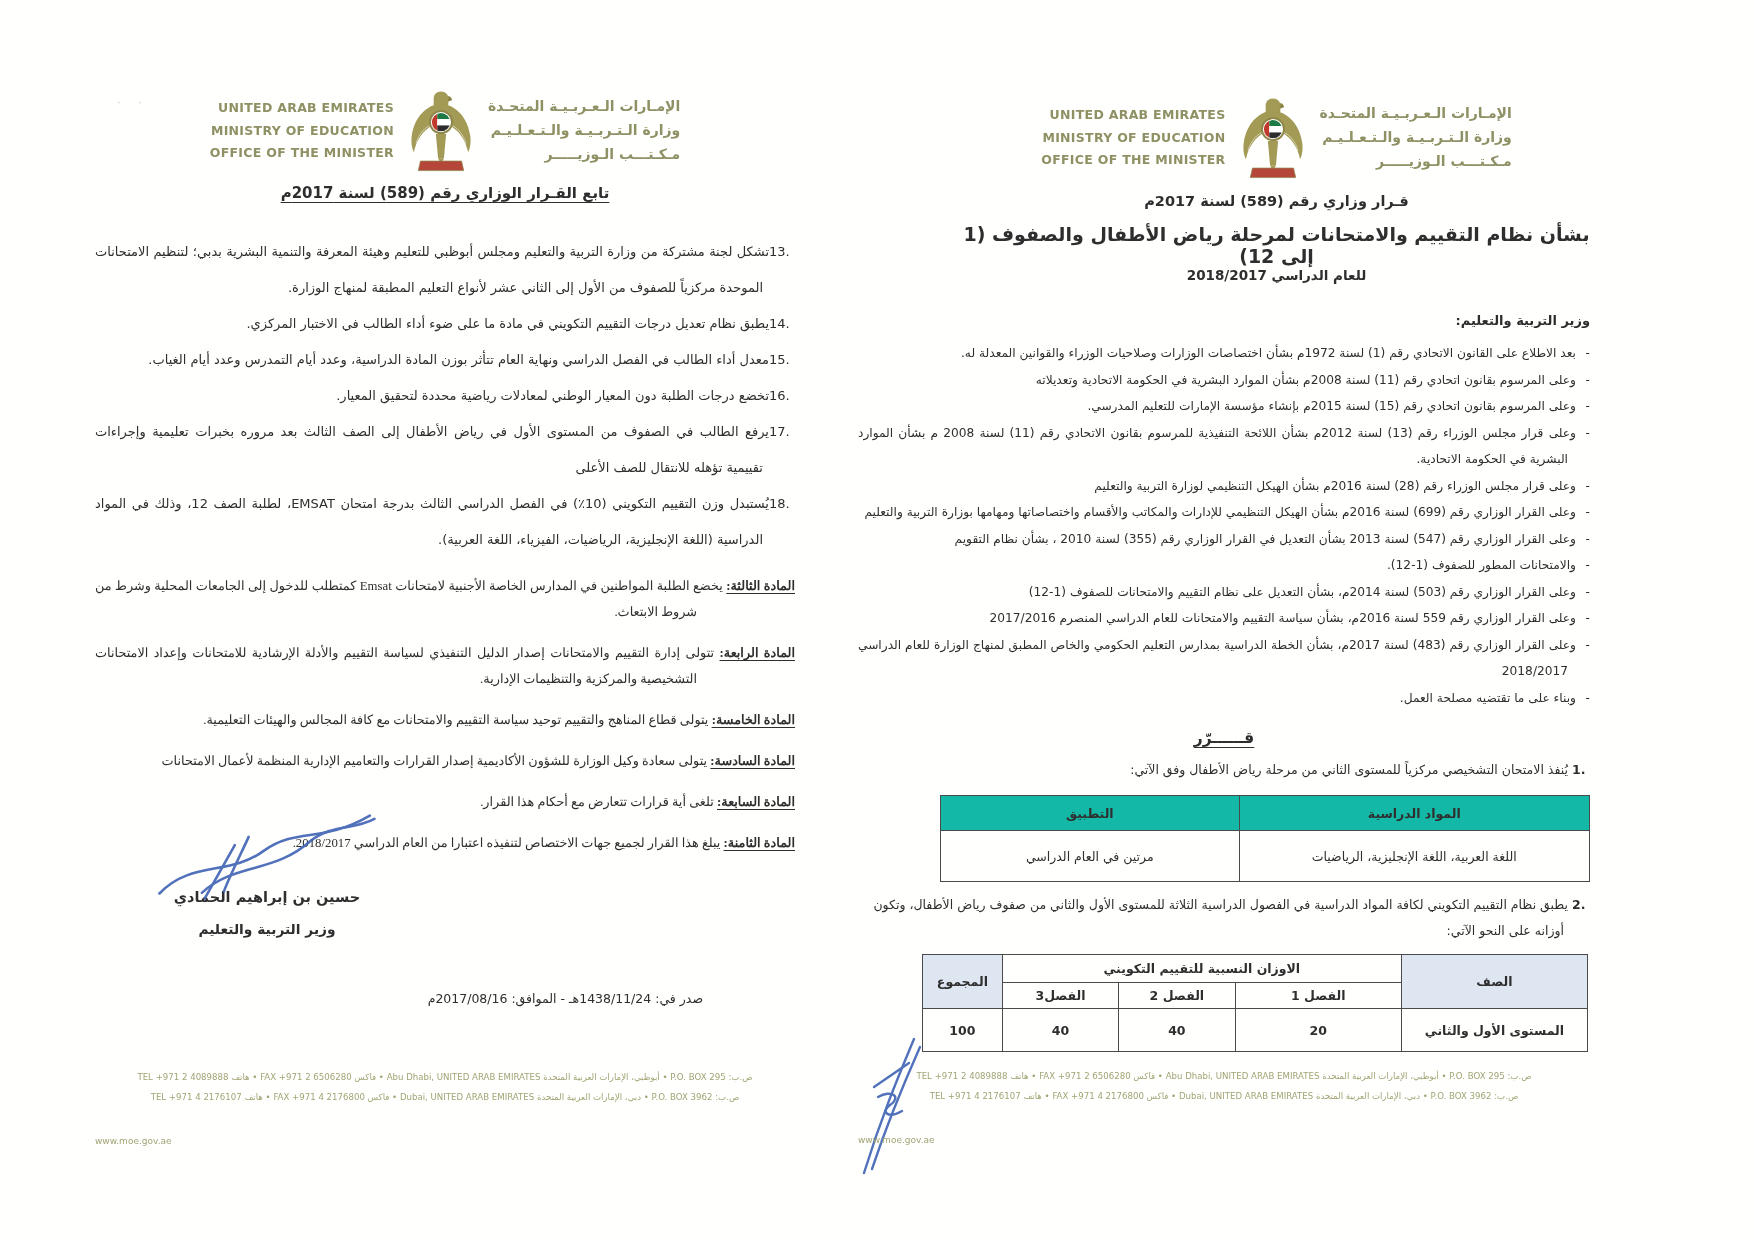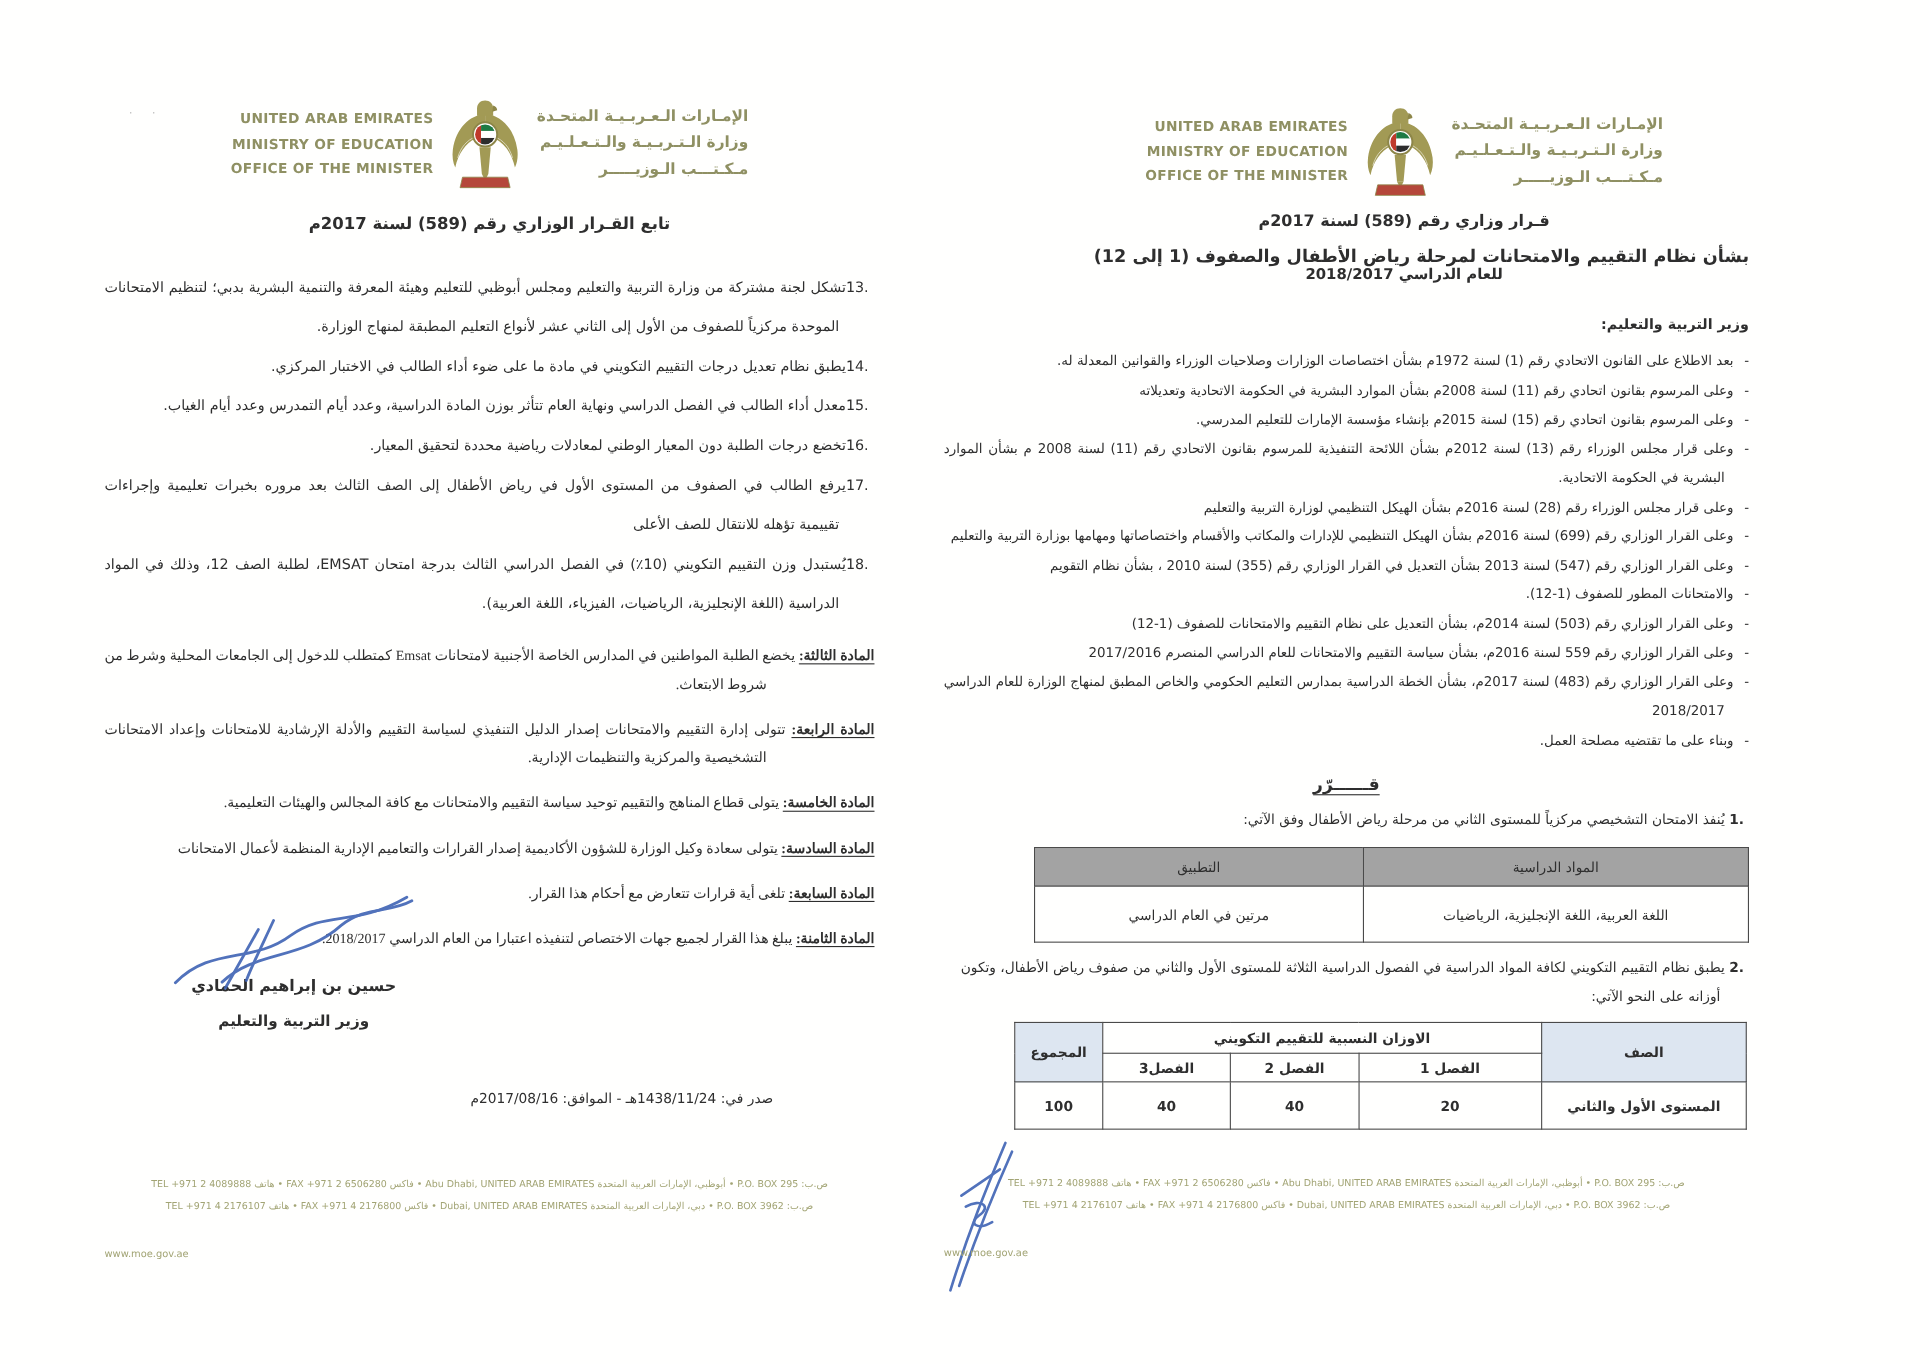--- a/index.html
+++ b/index.html
@@ -8,22 +8,22 @@
   .page{position:absolute;}
   .page-left{left:95px;top:88px;width:700px;height:1088px;}
   .page-right{left:858px;top:95px;width:732px;height:1080px;}
 
   
   .hdr{display:flex;justify-content:center;align-items:center;gap:14px;}
   .hdr-en{text-align:right;color:#8f9063;font-weight:bold;font-size:12.5px;line-height:1.8;letter-spacing:.3px;}
   .hdr-ar{text-align:right;color:#8f9063;font-weight:bold;font-size:14px;line-height:1.7;direction:rtl;}
   .emblem-svg{width:66px;height:86px;flex:none;}
 
-  .doc-title{direction:rtl;text-align:center;font-weight:bold;font-size:15px;margin-top:20px;
-             text-underline-offset:4px;}
+  .doc-title{direction:rtl;text-align:center;font-weight:bold;font-size:15px;margin-top:10px;
+             text-decoration:underline;text-underline-offset:4px;}
 
   
   .l-body{direction:rtl;margin-top:32px;font-size:13px;text-align:justify;}
   .l-item{line-height:36px;padding-right:32px;text-indent:-32px;}
   .num{display:inline-block;direction:ltr;text-indent:0;min-width:26px;}
   .l-article{line-height:26px;margin-top:15px;padding-right:98px;text-indent:-98px;font-size:12.8px;font-family:Liberation Serif, serif;}
   .art-label{font-weight:bold;text-decoration:underline;text-underline-offset:3px;}
 
   .sig-block{position:absolute;top:733px;left:52px;width:240px;text-align:center;direction:rtl;}
   .sig-scribble{transform:rotate(-9deg);}
@@ -32,37 +32,37 @@
   .date-line{position:absolute;top:903px;left:0;right:0;direction:rtl;text-align:right;
              padding-right:92px;font-size:12.5px;}
 
   .footer{position:absolute;left:-60px;right:-60px;bottom:68px;text-align:center;color:#a2a474;
           font-size:8.6px;line-height:2.3;direction:rtl;}
   .website{position:absolute;left:0;right:0;bottom:30px;text-align:left;color:#a2a474;font-size:9px;}
 
   
   .r-shift{margin-left:105px;}
   .r-title1{direction:rtl;text-align:center;font-weight:bold;font-size:14.5px;margin-top:12px;}
-  .r-title2{direction:rtl;text-align:right;font-weight:bold;font-size:16px;margin-top:14px;}
+  .r-title2{direction:rtl;text-align:center;font-weight:bold;font-size:19px;margin-top:14px;}
   .r-title3{direction:rtl;text-align:center;font-weight:bold;font-size:13.5px;margin-top:0;
             text-underline-offset:4px;}
   .salutation{direction:rtl;font-weight:bold;font-size:13px;margin-top:30px;}
   .preamble{direction:rtl;margin-top:12px;font-size:12.2px;text-align:justify;}
   .p-item{line-height:26.5px;padding-right:22px;text-indent:-22px;}
   .marker{display:inline-block;min-width:14px;text-indent:0;}
   .decision{direction:rtl;text-align:center;font-weight:bold;font-size:15.5px;margin-top:18px;
             text-decoration:underline;text-underline-offset:4px;}
   .r-art{direction:rtl;margin-top:18px;font-size:12.8px;}
   .clause{direction:rtl;margin-top:10px;font-size:12.5px;line-height:26px;padding-right:26px;text-indent:-26px;}
   .clause .cnum{font-weight:bold;display:inline-block;direction:ltr;text-indent:0;min-width:18px;}
 
   table{border-collapse:collapse;direction:rtl;}
   th,td{border:1px solid #4a4a4a;text-align:center;font-size:12.5px;padding:0 6px;}
   .t1{width:650px;margin:12px 0 4px auto;}
-  .t1 th{background:#a3a3a3;font-weight:normal;height:34px;}
+  .t1 th{background:#14b8a6;font-weight:bold;height:34px;}
   .t1 td{height:50px;}
   .t2{width:666px;margin:10px 2px 0 auto;}
   .t2 th{font-weight:bold;}
   .t2 .blue{background:#dde6f1;}
   .t2 .r1{height:28px;}
   .t2 .r2{height:26px;}
   .t2 td{height:42px;font-weight:bold;}
 
   .r-scribble{position:absolute;top:938px;left:-6px;}
   .artifact{position:absolute;top:8px;left:22px;color:#c4c4c4;font-size:11px;letter-spacing:7px;}

